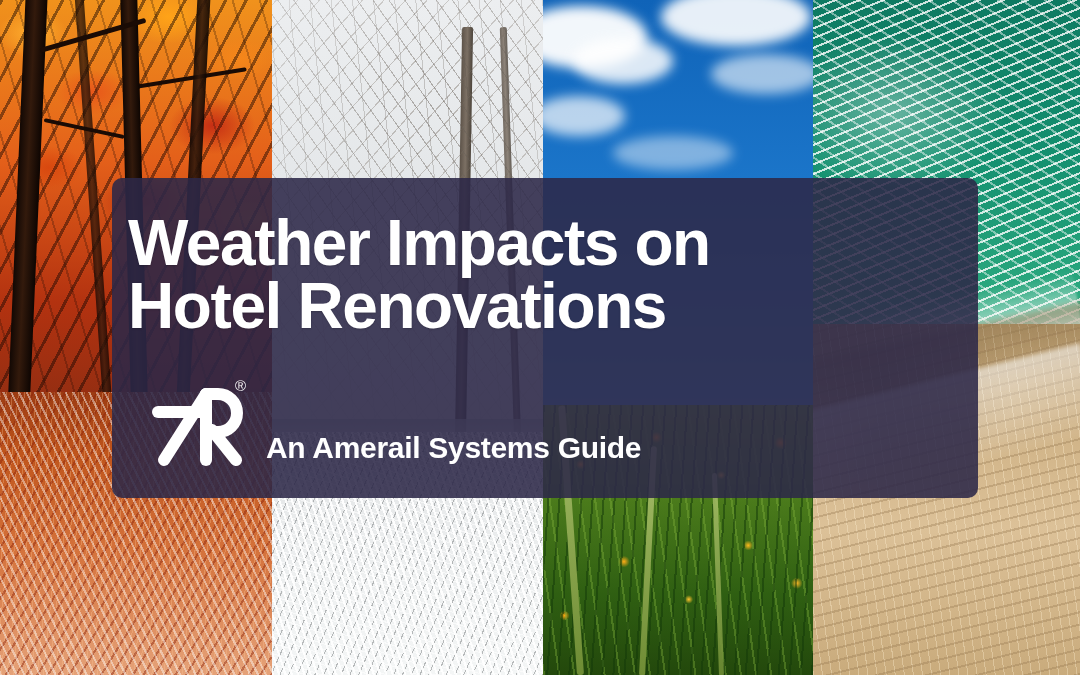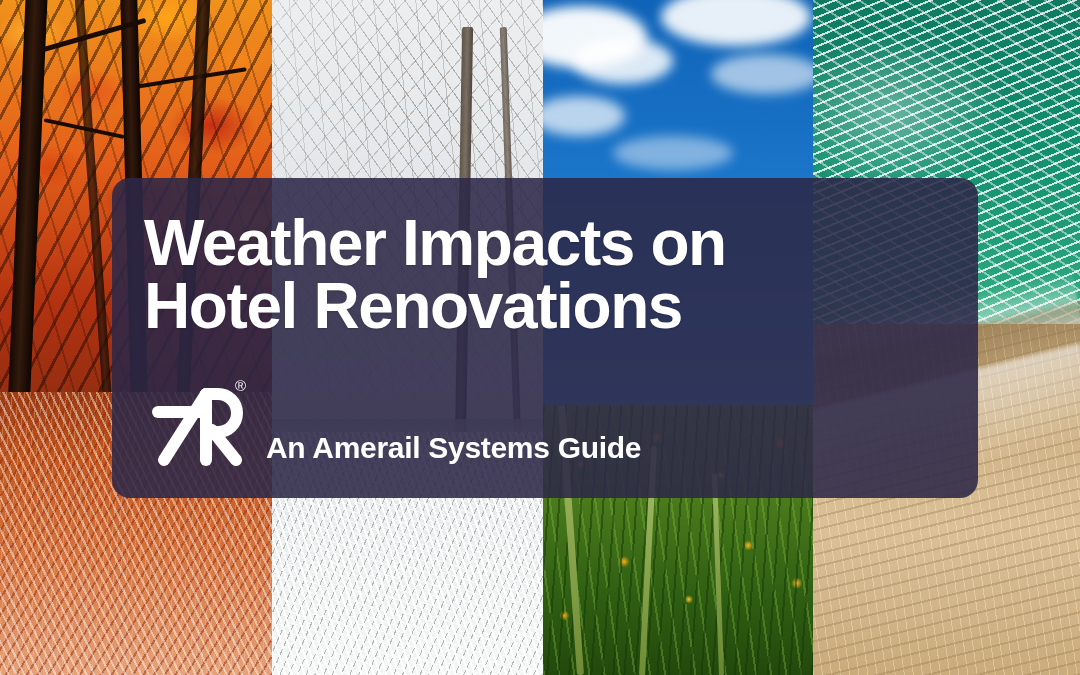--- a/index.html
+++ b/index.html
@@ -197,23 +197,23 @@
     position:absolute; left:-5%; right:-5%; top:49%; height:10%;
     background:linear-gradient(180deg, rgba(140,115,78,.55), rgba(140,115,78,0));
     transform:rotate(-12deg); filter:blur(3px);
   }
 
   
   #card {
     position:absolute;
     left:112px; top:178px;
     width:866px; height:320px;
-    border-radius:18px;
+    border-radius:10px;
     background:rgba(44,40,72,.88);
-    padding:34px 0 0 32px;
+    padding:34px 0 0 16px;
   }
 
   #title {
     color:#fff;
     font-size:64px;
     font-weight:bold;
     line-height:.99;
     letter-spacing:-1.4px;
     white-space:pre-line;
     text-shadow:0 1px 2px rgba(0,0,0,.18);

